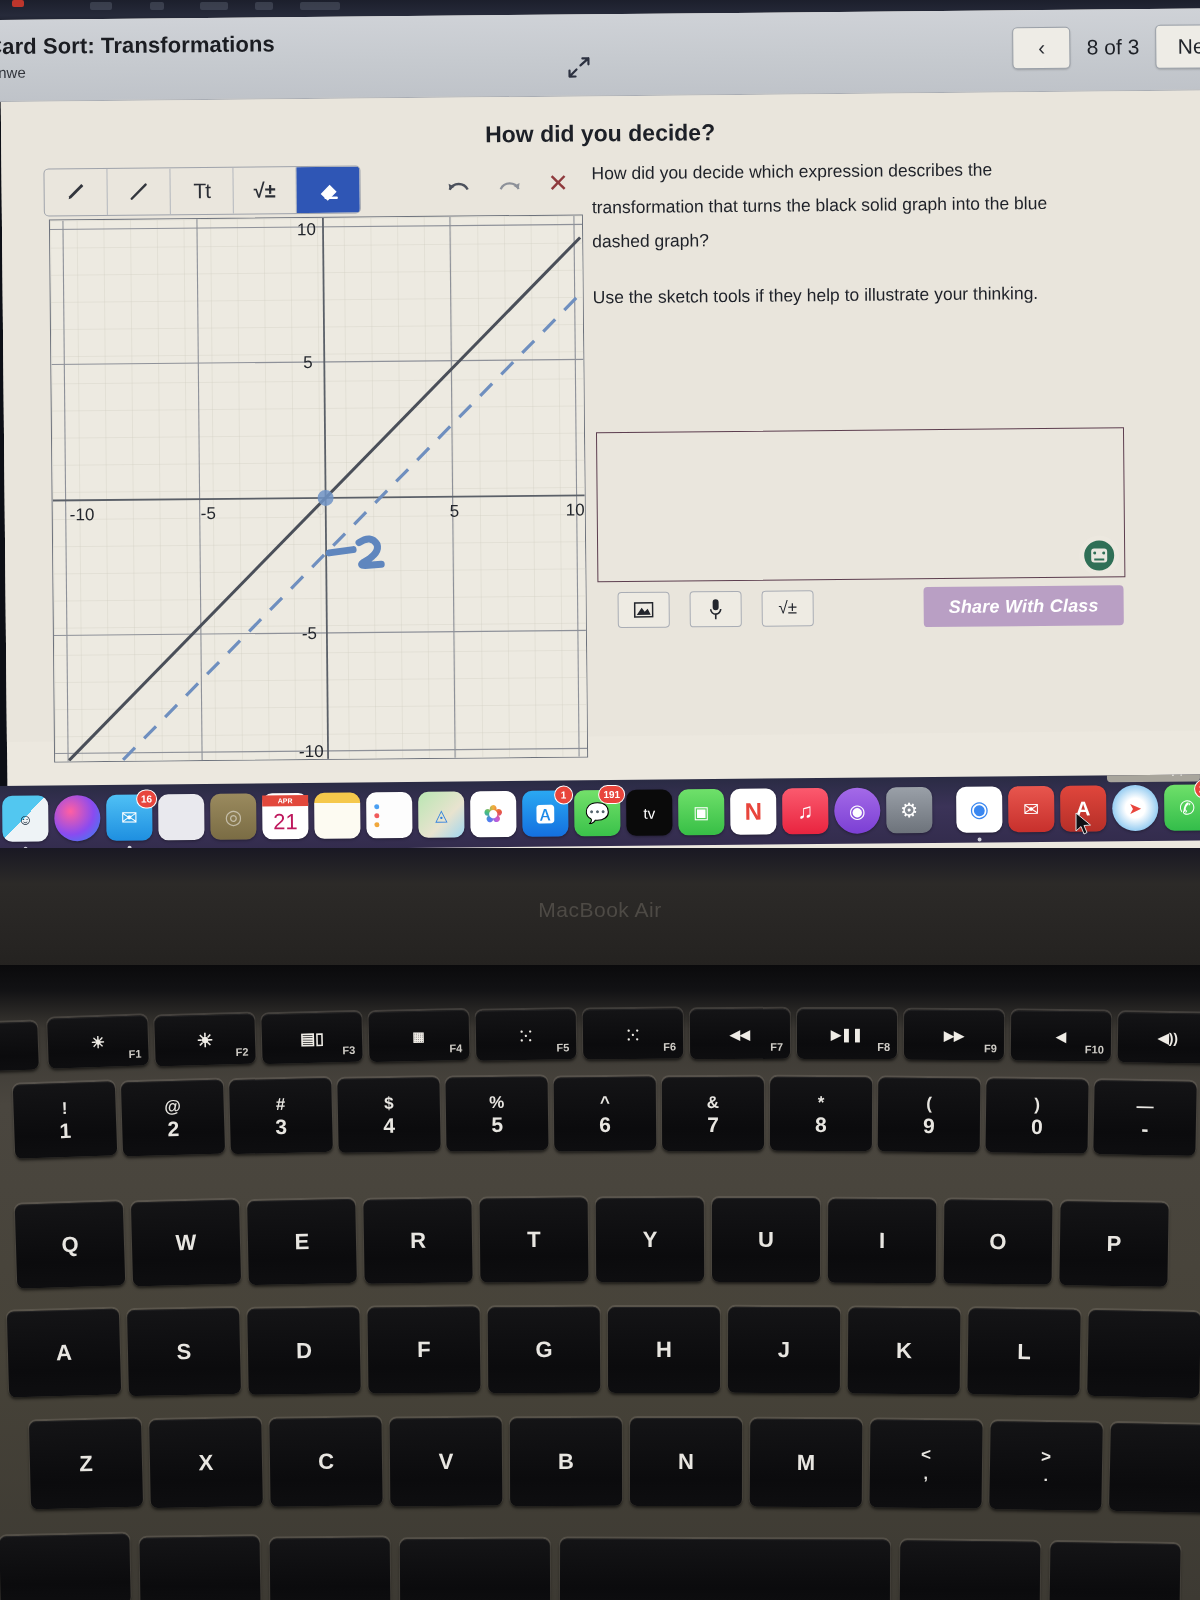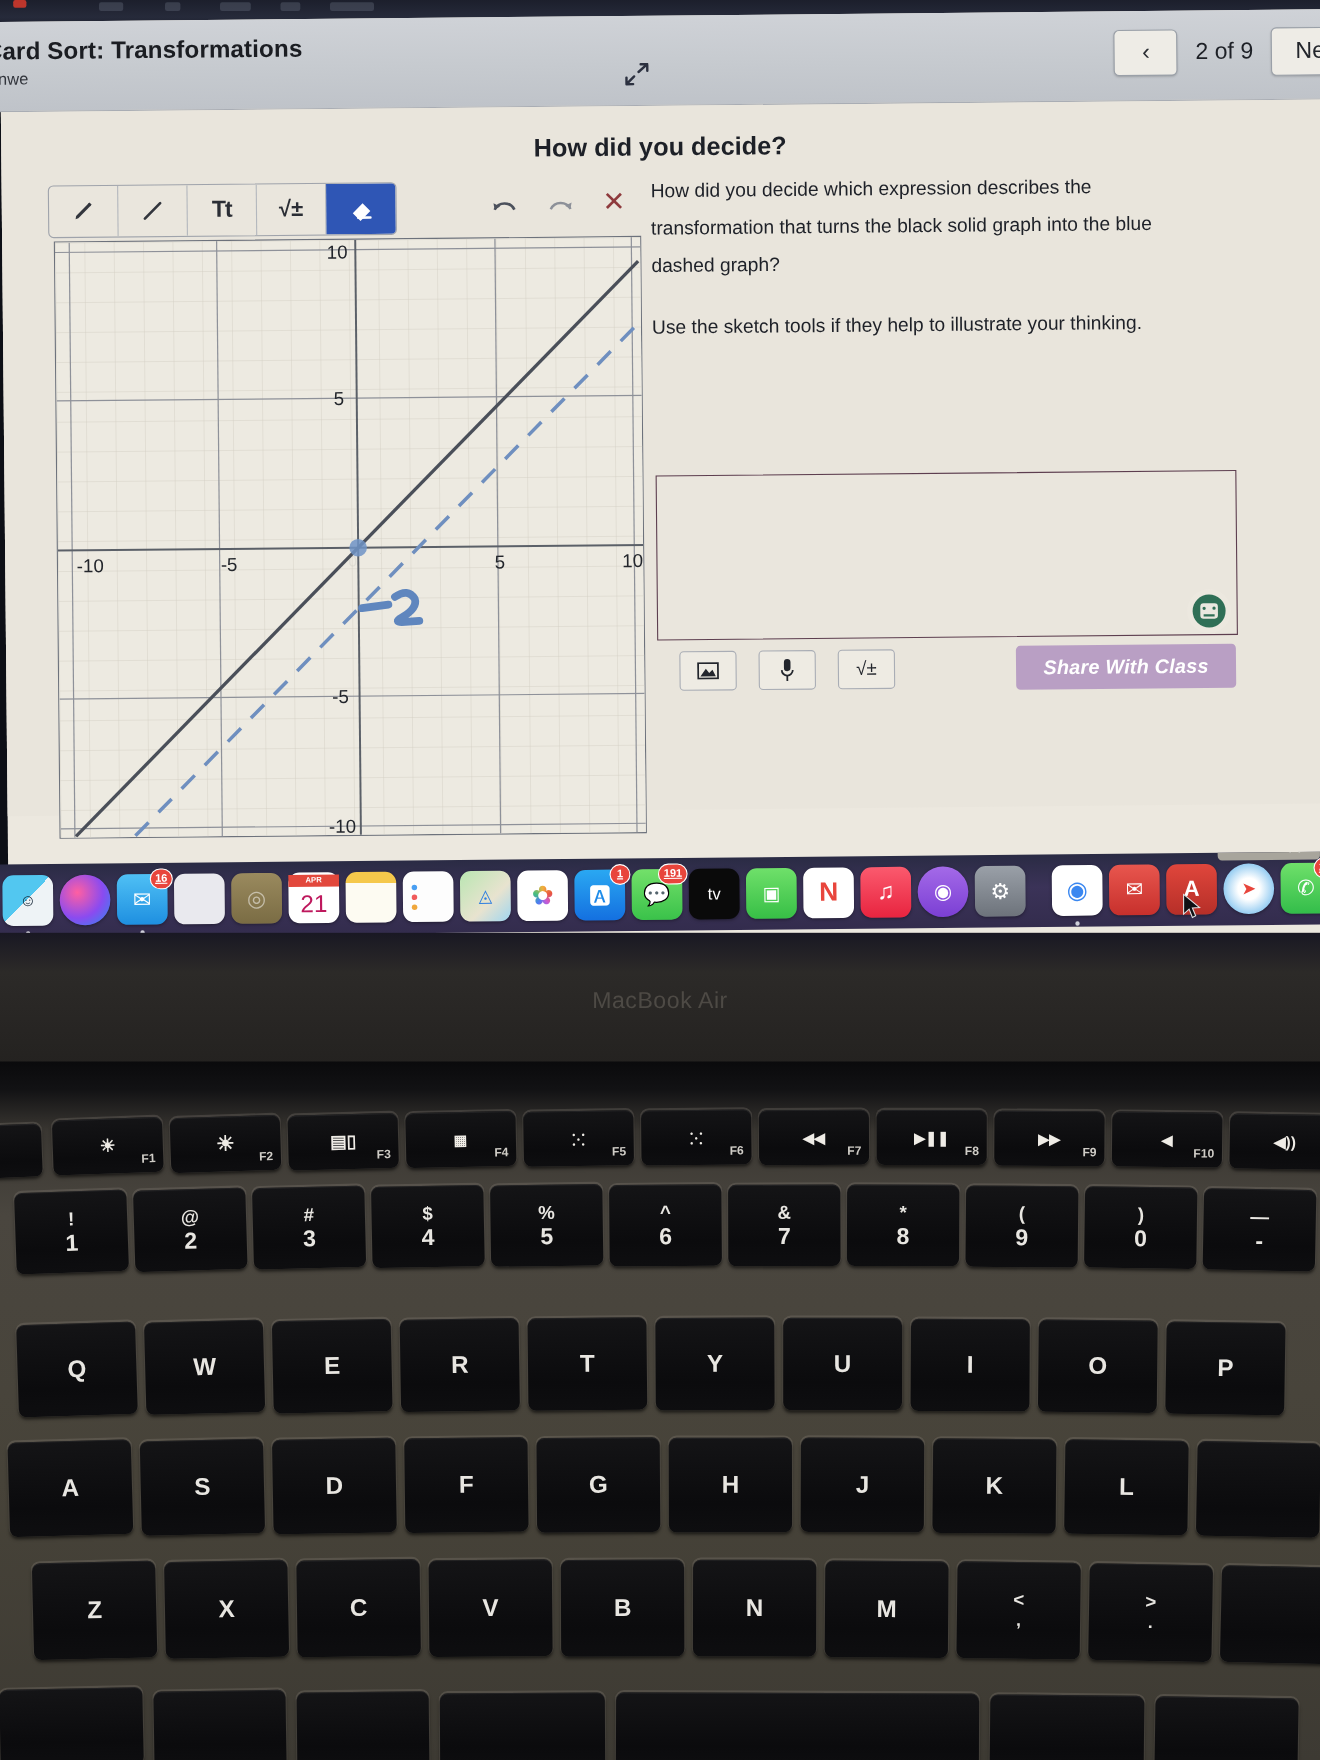--- a/index.html
+++ b/index.html
@@ -71,21 +71,21 @@
     position: absolute; left: 42px; top: 67px; height: 48px;
     display: flex; border: 1px solid #9fa3ab; border-radius: 5px; overflow: hidden;
     background: #eae6dd;
   }
   .tool {
     width: 63px; height: 100%; display: flex; align-items: center; justify-content: center;
     border-right: 1px solid #b3b7bd; color: #2b2e35;
   }
   .tool:last-child { border-right: none; }
   .tool.active { background: #2f56b5; color: #fff; }
-  .tool .tt { font-size: 21px; font-weight: 700; letter-spacing: -1px; }
+  .tool .tt { font-size: 21px; font-weight: 400; letter-spacing: -1px; }
   .tool .rad { font-size: 20px; font-weight: 600; }
 
   .hist { position: absolute; left: 444px; top: 72px; display: flex; gap: 25px; align-items: center; }
   .hist span { font-size: 23px; color: #4c515c; }
   .hist .xx { color: #8e3a3d; font-size: 25px; font-weight: 400; }
 
   
   .graph-wrap {
     position: absolute; left: 47px; top: 118px; width: 534px; height: 543px;
     background: #edeae1; border: 1px solid #6d727c; overflow: hidden;
@@ -132,21 +132,21 @@
   }
   .dock-sep { width: 2px; height: 44px; background: rgba(255,255,255,.18); margin: 0 6px; }
   .dock-icon {
     position: relative; width: 46px; height: 46px; border-radius: 10px; flex: 0 0 auto;
     display:flex;align-items:center;justify-content:center; font-size: 18px; color:#fff;
     box-shadow: 0 1px 3px rgba(0,0,0,.35);
   }
   .dock-badge {
     position:absolute; right:-5px; top:-5px; min-width:19px; height:19px; padding:0 4px;
     background:#e8453c; color:#fff; font-size:10px; border-radius:10px;
-    display:flex;align-items:center;justify-content:center; border:1.5px solid #fff; font-weight:700;text-decoration:underline;
+    display:flex;align-items:center;justify-content:center; border:1.5px solid #fff; font-weight:700;
   }
   .dock-dot { position:absolute; bottom:-9px; left:50%; margin-left:-2px; width:4px;height:4px;border-radius:50%;background:#cfd0da;}
   .tooltip {
     position:absolute; right: 10px; top: -32px; background:#a8a59c; color:#fff;
     padding: 6px 12px; border-radius: 4px; font-size: 15px; white-space:nowrap;
   }
   .cursor { position:absolute; left: 1075px; top: 812px; z-index: 40; }
 
   
   .bezel {
@@ -200,21 +200,21 @@
 
       <div class="expand-btn">
         <svg width="30" height="30" viewBox="0 0 30 30">
           <path d="M17 13 L25 6 M25 6 L19 6 M25 6 L25 12" stroke="#2c3140" stroke-width="2.2" fill="none" stroke-linecap="round"></path>
           <path d="M13 17 L6 24 M6 24 L12 24 M6 24 L6 18" stroke="#2c3140" stroke-width="2.2" fill="none" stroke-linecap="round"></path>
         </svg>
       </div>
 
       <div class="pager">
         <div class="pg-btn">‹</div>
-        <div class="pg-count">2 of 9</div>
+        <div class="pg-count">8 of 3</div>
         <div class="pg-next">Next</div>
       </div>
     </div>
 
     <div class="body-area">
 
       <div class="q-heading">How did you decide?</div>
 
       <div class="tool-bar">
         <div class="tool">

